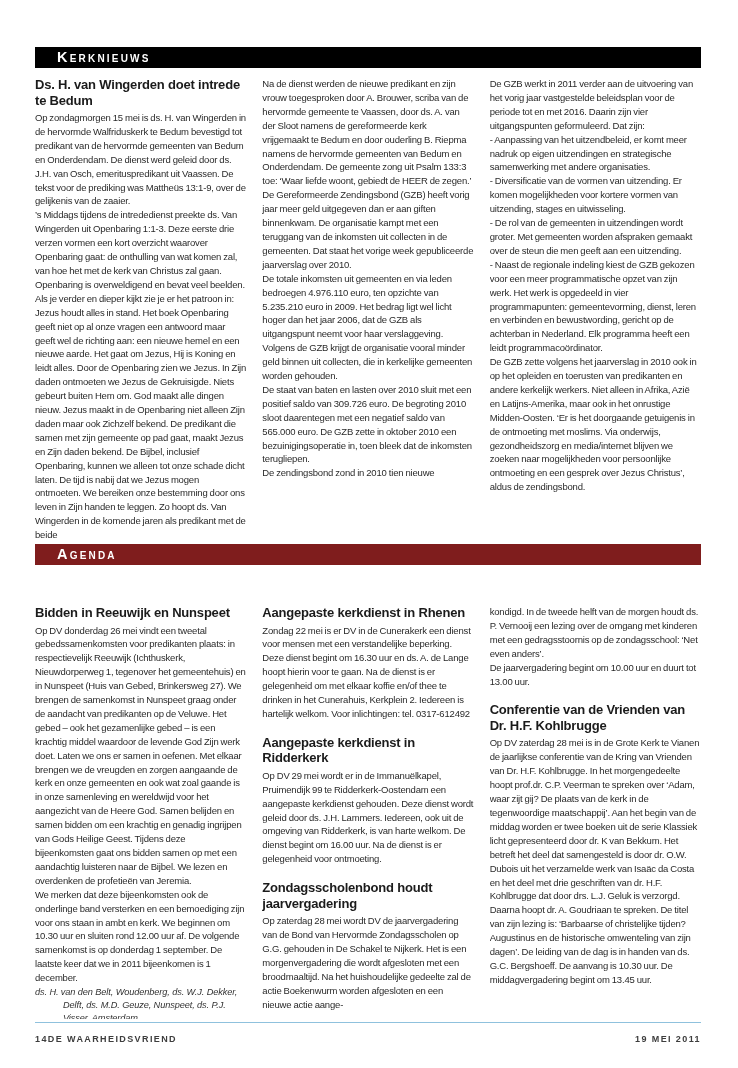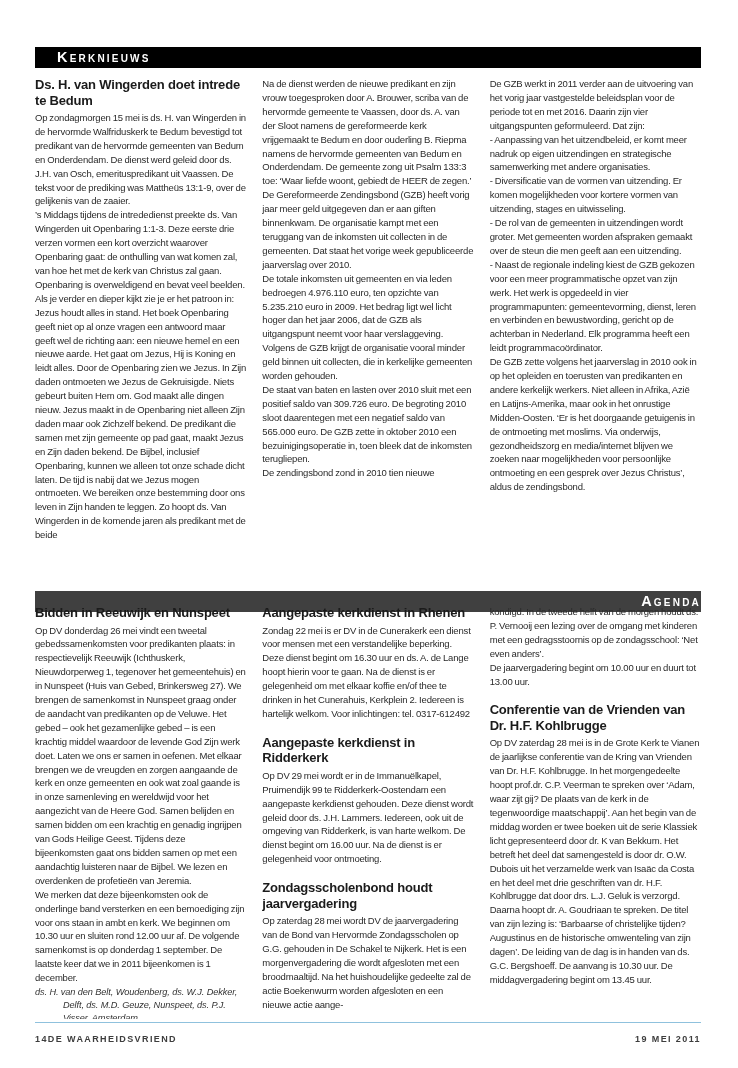--- a/index.html
+++ b/index.html
@@ -71,21 +71,21 @@
     <div class="col">
         <p class="p">De GZB werkt in 2011 verder aan de uitvoering van het vorig jaar vastgestelde beleidsplan voor de periode tot en met 2016. Daarin zijn vier uitgangspunten geformuleerd. Dat zijn:</p>
         <p class="p">- Aanpassing van het uitzendbeleid, er komt meer nadruk op eigen uitzendingen en strategische samenwerking met andere organisaties.</p>
         <p class="p">- Diversificatie van de vormen van uitzending. Er komen mogelijkheden voor kortere vormen van uitzending, stages en uitwisseling.</p>
         <p class="p">- De rol van de gemeenten in uitzendingen wordt groter. Met gemeenten worden afspraken gemaakt over de steun die men geeft aan een uitzending.</p>
         <p class="p">- Naast de regionale indeling kiest de GZB gekozen voor een meer programmatische opzet van zijn werk. Het werk is opgedeeld in vier programmapunten: gemeentevorming, dienst, leren en verbinden en bewustwording, gericht op de achterban in Nederland. Elk programma heeft een leidt programmacoördinator.</p>
         <p class="p">De GZB zette volgens het jaarverslag in 2010 ook in op het opleiden en toerusten van predikanten en andere kerkelijk werkers. Niet alleen in Afrika, Azië en Latijns-Amerika, maar ook in het onrustige Midden-Oosten. ‘Er is het doorgaande getuigenis in de ontmoeting met moslims. Via onderwijs, gezondheidszorg en media/internet blijven we zoeken naar mogelijkheden voor persoonlijke ontmoeting en een gesprek over Jezus Christus’, aldus de zendingsbond.</p>
       </div>
   </div>
 
-  <div class="bar" style="top: 591px; background: #404040; justify-content: flex-end;">
+  <div class="bar" style="top: 544px; background: #7f1d1d;">
     <span class="bar-label">Agenda</span>
   </div>
 
   <div class="cols" style="top:605px;height:414px">
     <div class="col">
         <h3 class="title">Bidden in Reeuwijk en Nunspeet</h3>
         <p class="p">Op DV donderdag 26 mei vindt een tweetal gebedssamenkomsten voor predikanten plaats: in respectievelijk Reeuwijk (Ichthuskerk, Nieuwdorperweg 1, tegenover het gemeentehuis) en in Nunspeet (Huis van Gebed, Brinkersweg 27). We brengen de samenkomst in Nunspeet graag onder de aandacht van predikanten op de Veluwe. Het gebed – ook het gezamenlijke gebed – is een krachtig middel waardoor de levende God Zijn werk doet. Laten we ons er samen in oefenen. Met elkaar brengen we de vreugden en zorgen aangaande de kerk en onze gemeenten en ook wat zoal gaande is in onze samenleving en wereldwijd voor het aangezicht van de Heere God. Samen belijden en samen bidden om een krachtig en genadig ingrijpen van Gods Heilige Geest. Tijdens deze bijeenkomsten gaat ons bidden samen op met een aandachtig luisteren naar de Bijbel. We lezen en overdenken de profetieën van Jeremia.</p>
         <p class="p">We merken dat deze bijeenkomsten ook de onderlinge band versterken en een bemoediging zijn voor ons staan in ambt en kerk. We beginnen om 10.30 uur en sluiten rond 12.00 uur af. De volgende samenkomst is op donderdag 1 september. De laatste keer dat we in 2011 bijeenkomen is 1 december.</p>
         <p class="sig">ds. H. van den Belt, Woudenberg, ds. W.J. Dekker, Delft, ds. M.D. Geuze, Nunspeet, ds. P.J. Visser, Amsterdam</p>
       </div>

